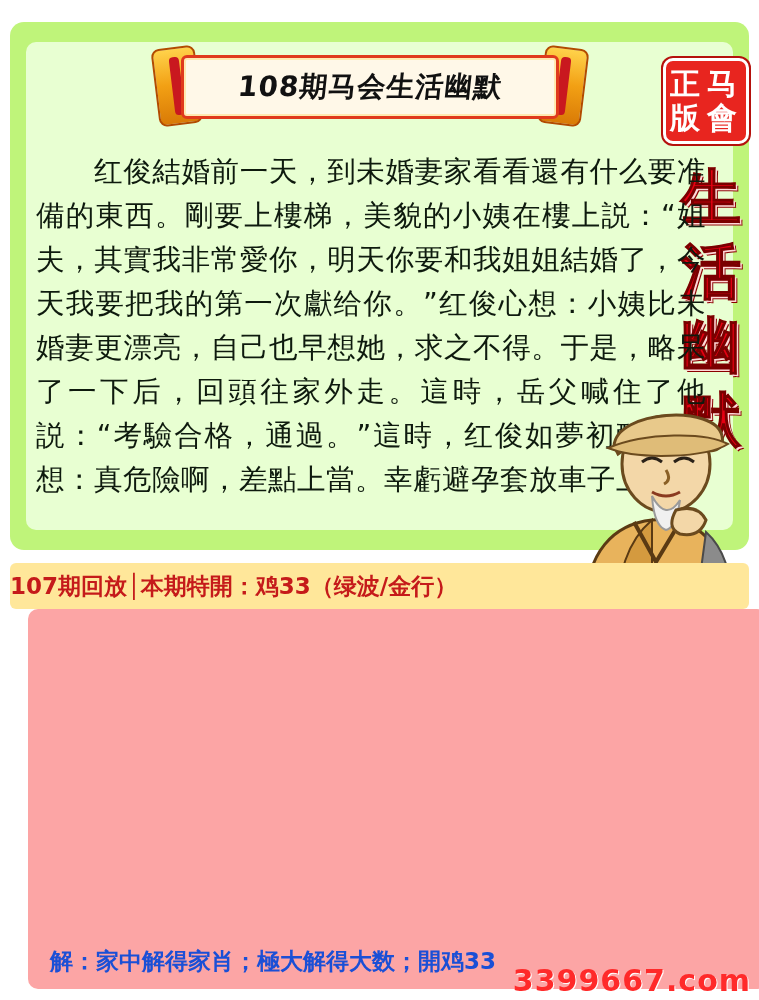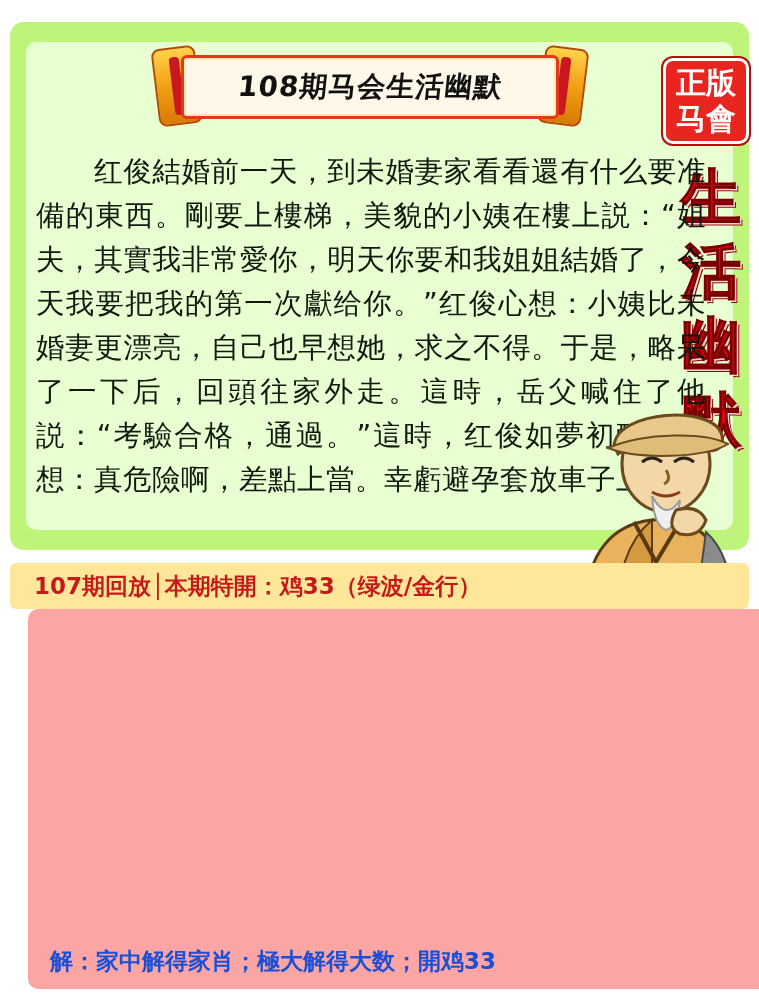--- a/index.html
+++ b/index.html
@@ -140,21 +140,20 @@
     background: #e8251f;
     border: 3px solid #ffffff;
     border-radius: 10px;
     box-shadow: 0 0 0 2px #b5110c;
     display: flex;
     align-items: center;
     justify-content: center;
     gap: 2px;
     padding: 4px;
     box-sizing: border-box;
-    flex-direction: column;
   }
   .stamp .col {
     display: flex;
     flex-direction: column;
     justify-content: center;
     align-items: center;
     color: #ffffff;
     font-weight: bold;
     font-size: 30px;
     line-height: 34px;
@@ -174,21 +173,20 @@
     position: absolute;
     left: 10px;
     top: 563px;
     width: 739px;
     height: 46px;
     background: #ffe79a;
     border-radius: 6px;
     display: flex;
     align-items: center;
     box-sizing: border-box;
-    padding-left: 24px;
   }
   .strip-text {
     font-size: 23px;
     font-weight: bold;
     color: #c51a1a;
     white-space: nowrap;
   }
 
   
   .bottom-panel {
@@ -306,14 +304,15 @@
 
   <div class="strip">
     <div class="strip-text">107期回放│本期特開：鸡33（绿波/金行）</div>
   </div>
 
   <div class="bottom-panel">
     <div class="solution">解：家中解得家肖；極大解得大数；開鸡33</div>
   </div>
 
 
+  <div class="watermark">3399667.com</div>
 
 </div>
 
 </body></html>

